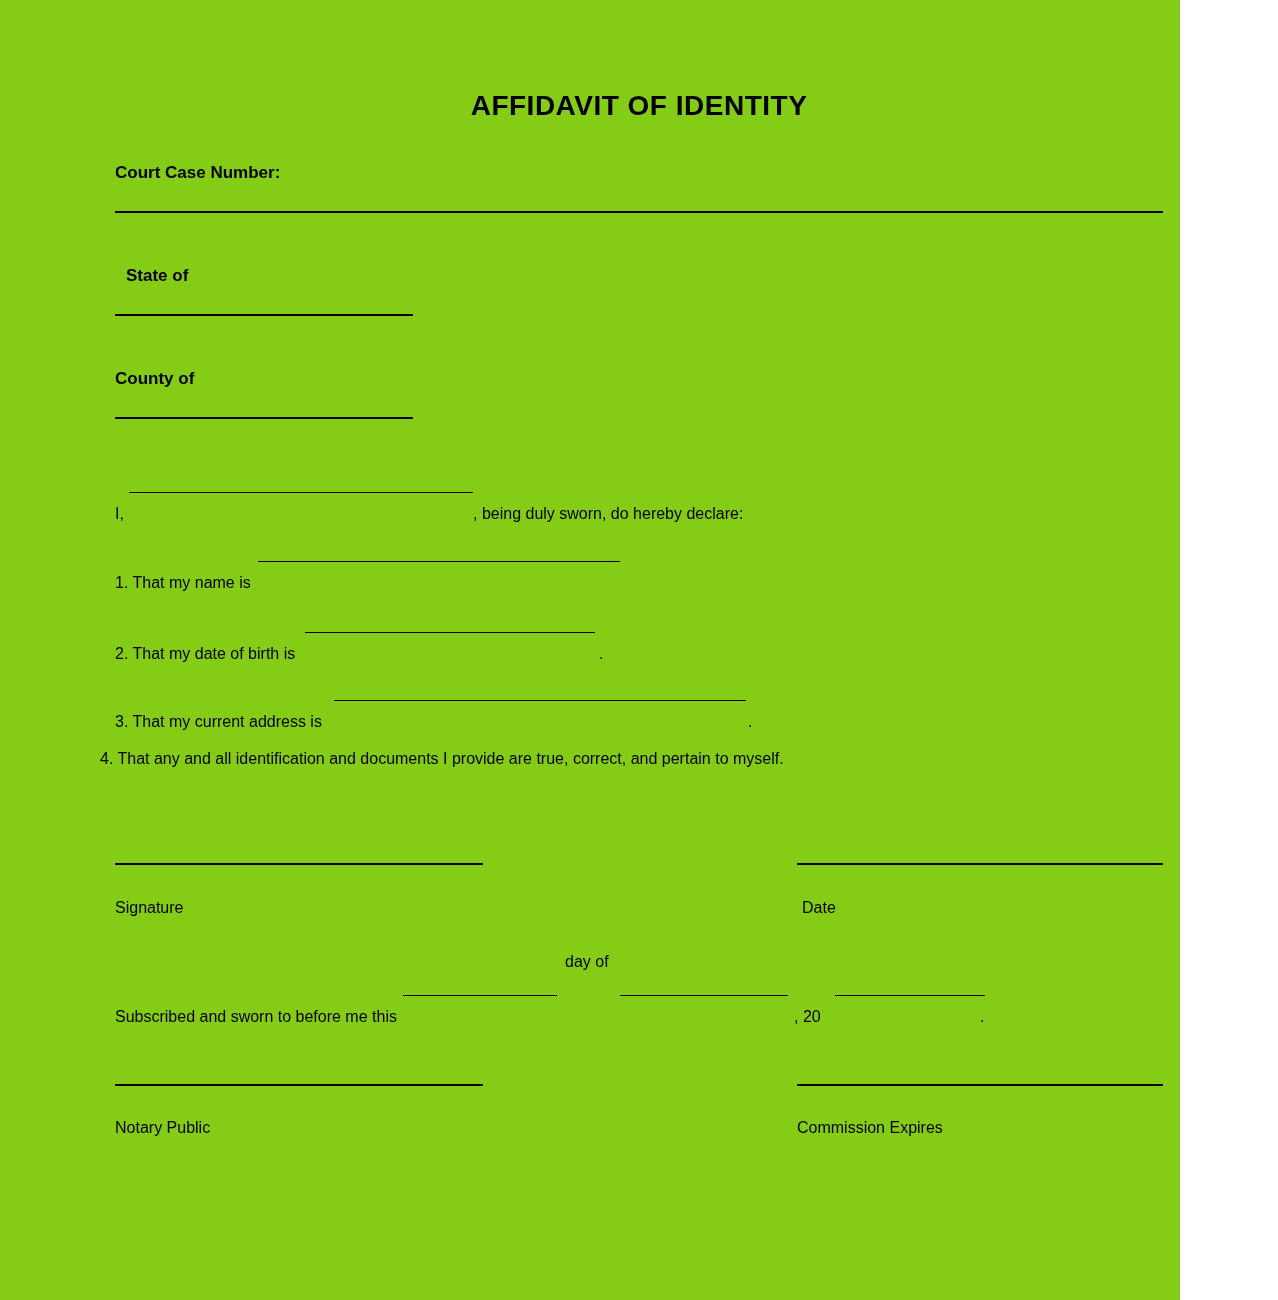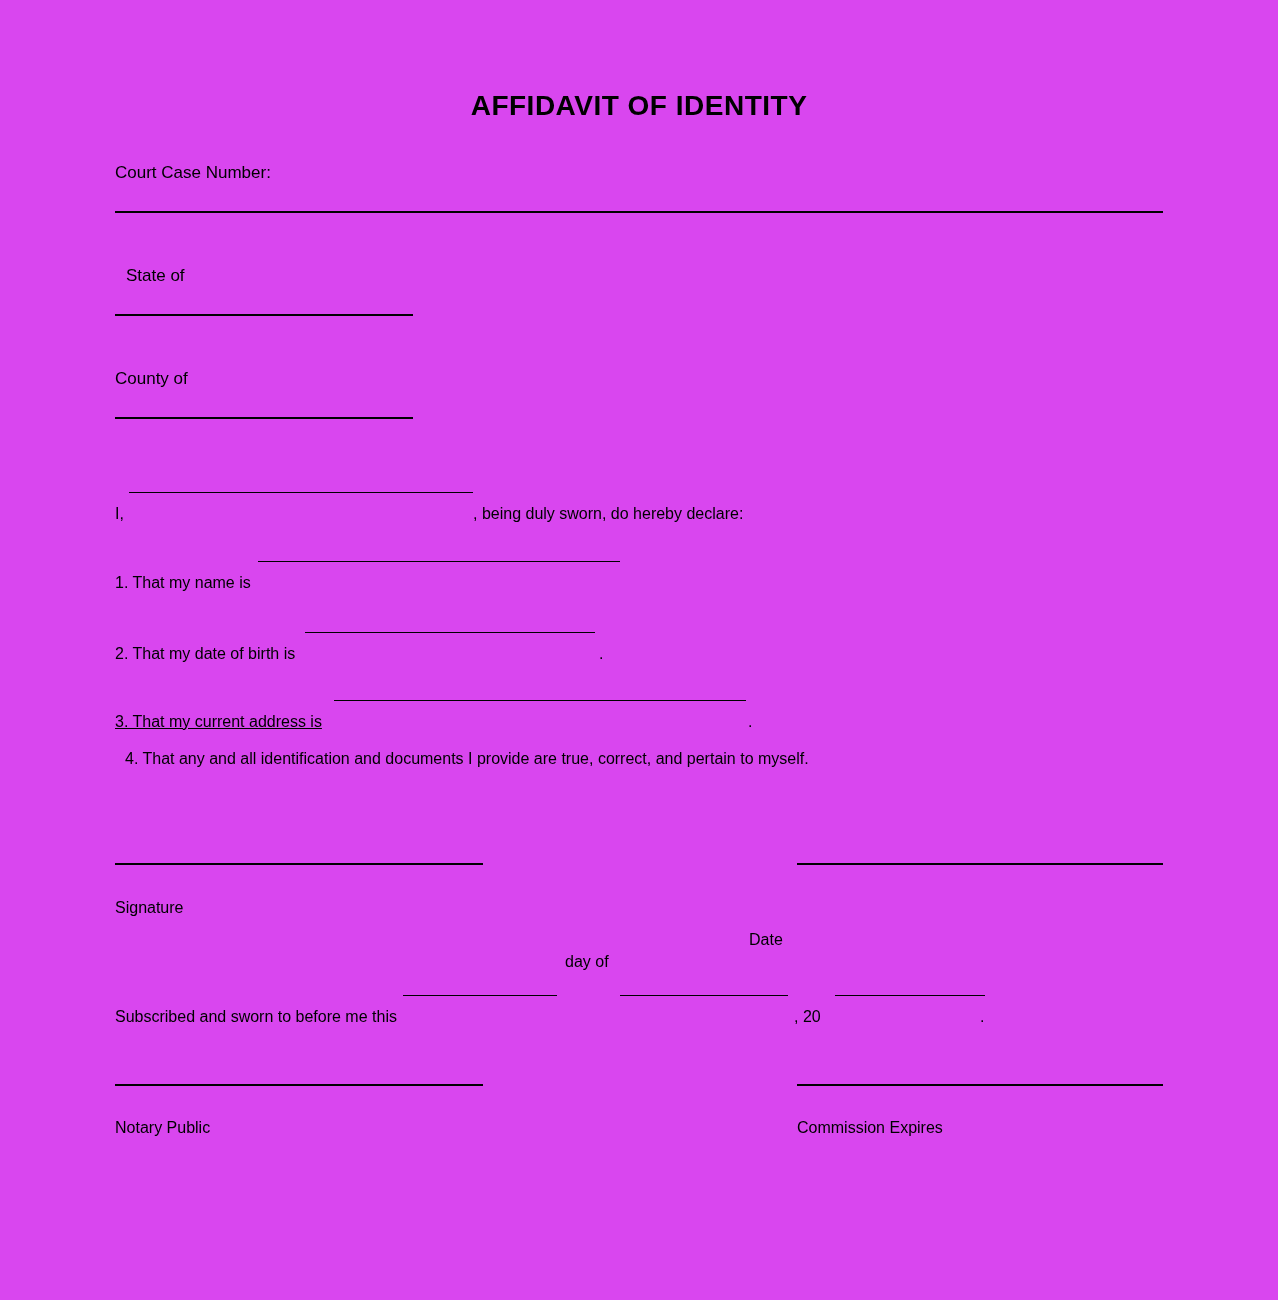--- a/index.html
+++ b/index.html
@@ -2,36 +2,36 @@
 <html><head>
 <meta charset="utf-8">
 <style>
   html, body {
     margin: 0;
     padding: 0;
     background: #ffffff;
   }
   .page {
     position: relative;
-    width: 1278px;
+    width: 1180px;
     height: 1300px;
-    background: #d946ef;
+    background: #84cc16;
     font-family: "Liberation Sans", "DejaVu Sans", sans-serif;
     color: #000000;
     overflow: hidden;
   }
   .t {
     position: absolute;
     font-size: 16px;
     line-height: 1.2;
     white-space: nowrap;
     color: #000;
   }
   .t.bold {
-    font-weight: normal;
+    font-weight: bold;
     font-size: 17px;
   }
   .title {
     position: absolute;
     left: 0;
     width: 1278px;
     text-align: center;
     font-weight: bold;
     font-size: 28px;
     letter-spacing: 0.5px;
@@ -69,30 +69,30 @@
   <div class="t" style="left: 473px; top: 504px;">, being duly sworn, do hereby declare:</div>
 
   <div class="blank" style="left: 258px; top: 561px; width: 362px;"></div>
   <div class="t" style="left: 115px; top: 573px;">1. That my name is</div>
 
   <div class="blank" style="left: 305px; top: 632px; width: 290px;"></div>
   <div class="t" style="left: 115px; top: 644px;">2. That my date of birth is</div>
   <div class="t" style="left: 599px; top: 644px;">.</div>
 
   <div class="blank" style="left: 334px; top: 700px; width: 412px;"></div>
-  <div class="t" style="left: 115px; top: 712px; text-decoration: underline;">3. That my current address is</div>
+  <div class="t" style="left: 115px; top: 712px;">3. That my current address is</div>
   <div class="t" style="left: 748px; top: 712px;">.</div>
 
-  <div class="t" style="left: 125px; top: 749px; text-align: right;">4. That any and all identification and documents I provide are true, correct, and pertain to myself.</div>
+  <div class="t" style="left: 100px; top: 749px; text-align: right;">4. That any and all identification and documents I provide are true, correct, and pertain to myself.</div>
 
 
   <div class="rule" style="left: 115px; top: 863px; width: 368px;"></div>
   <div class="rule" style="left: 797px; top: 863px; width: 366px;"></div>
   <div class="t" style="left: 115px; top: 898px;">Signature</div>
-  <div class="t" style="left: 749px; top: 898px; margin-top: 32px;">Date</div>
+  <div class="t" style="left: 802px; top: 898px;">Date</div>
 
   <div class="blank" style="left: 403px; top: 995px; width: 154px;"></div>
   <div class="blank" style="left: 620px; top: 995px; width: 168px;"></div>
   <div class="blank" style="left: 835px; top: 995px; width: 150px;"></div>
   <div class="t" style="left: 115px; top: 1007px;">Subscribed and sworn to before me this</div>
   <div class="t" style="left: 565px; top: 952px;">day of</div>
   <div class="t" style="left: 794px; top: 1007px;">, 20</div>
   <div class="t" style="left: 980px; top: 1007px;">.</div>
 
   <div class="rule" style="left: 115px; top: 1084px; width: 368px;"></div>

